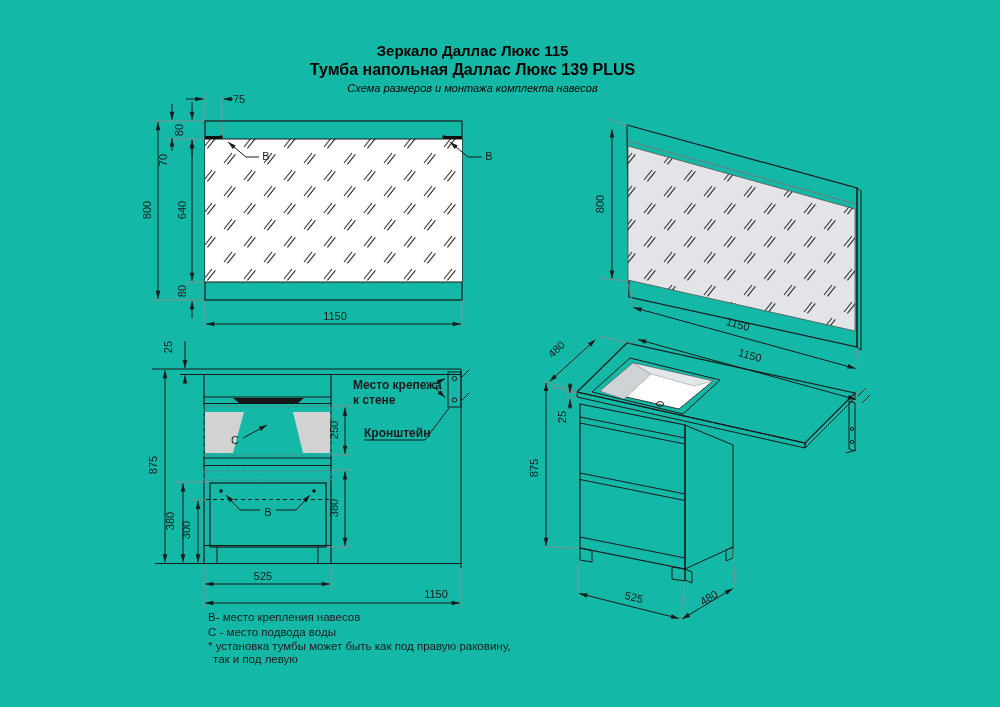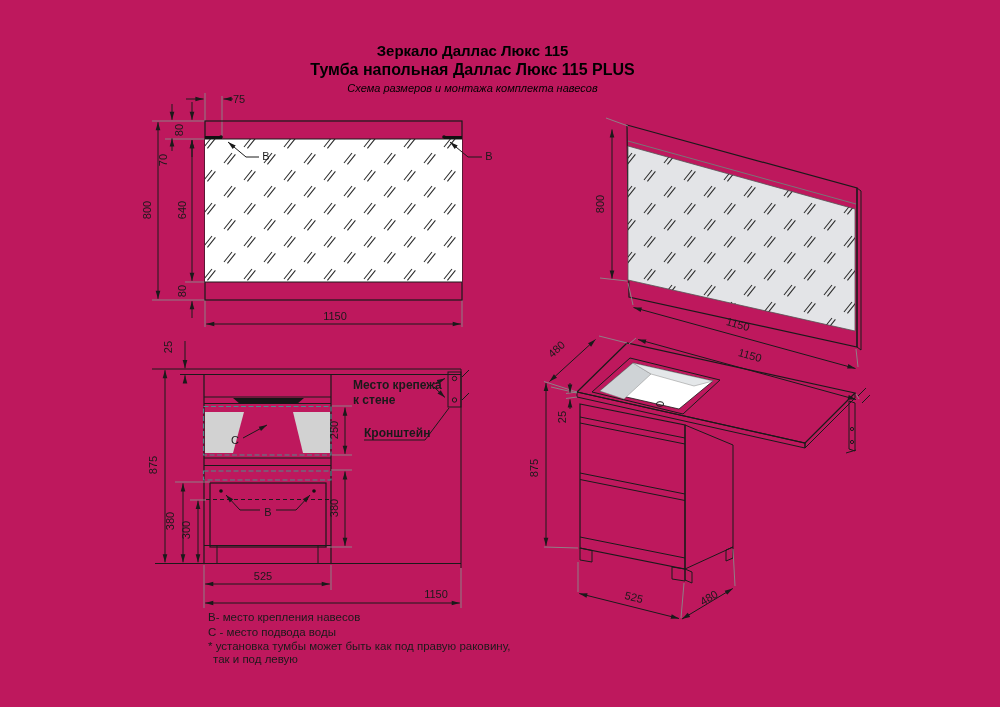--- a/index.html
+++ b/index.html
@@ -1,16 +1,16 @@
 <!DOCTYPE html>
 <html><head>
 <meta charset="utf-8">
 <style>
   html,body{margin:0;padding:0;background:#fff;}
-  #canvas{position:relative;width:1000px;height:707px;background:#be185d;overflow:hidden;
+  #canvas{position:relative;width:1000px;height:707px;background:#14b8a6;overflow:hidden;
           font-family:"Liberation Sans",sans-serif;}
   #titleblock{position:absolute;left:0;top:42px;width:945px;text-align:center;color:#000;}
   #titleblock .t1{font-size:15px;font-weight:bold;line-height:18px;}
   #titleblock .t2{font-size:16px;font-weight:bold;line-height:19px;}
   #titleblock .t3{font-size:11px;font-style:italic;margin-top:3px;}
   svg text{font-family:"Liberation Sans",sans-serif;fill:#1a1a1a;}
   .dim{font-size:11px;}
   .bc{font-size:11px;}
   .lbl{font-size:12px;font-weight:bold;}
   .note{font-size:11.5px;}
@@ -21,21 +21,21 @@
   .teal{stroke:#4d8b8b;stroke-width:1.2;fill:none;stroke-dasharray:5 2.5;}
   .dashk{stroke:#1a1a1a;stroke-width:1;fill:none;stroke-dasharray:4 3;}
 </style>
 </head>
 <body>
 
 <div id="canvas">
 
   <div id="titleblock">
     <div class="t1">Зеркало Даллас Люкс 115</div>
-    <div class="t2">Тумба напольная Даллас Люкс 115 PLUS</div>
+    <div class="t2">Тумба напольная Даллас Люкс 139 PLUS</div>
     <div class="t3">Схема размеров и монтажа комплекта навесов</div>
   </div>
 
   <svg width="1000" height="707" viewBox="0 0 1000 707">
     <defs>
       <marker id="arr" viewBox="0 0 10 6" refX="9.4" refY="3" markerWidth="9" markerHeight="5.5" orient="auto-start-reverse" markerUnits="userSpaceOnUse">
         <path d="M0.4,0.4 L9.4,3 L0.4,5.6 Z" fill="#1a1a1a"></path>
       </marker>
       <pattern id="hatch" width="40" height="33" patternUnits="userSpaceOnUse">
         <g stroke="#2f2f2f" stroke-width="1.1" fill="none">

